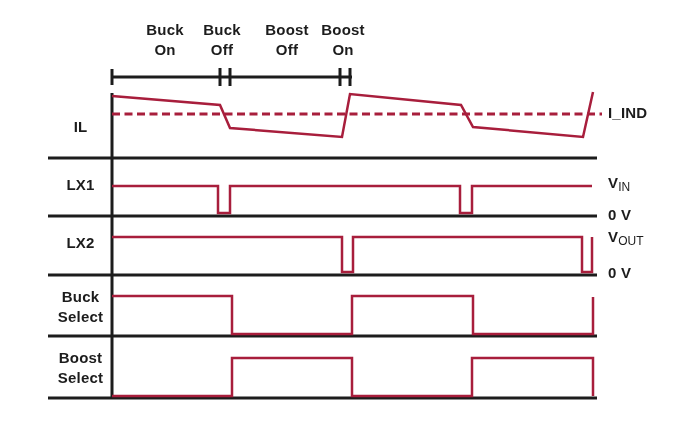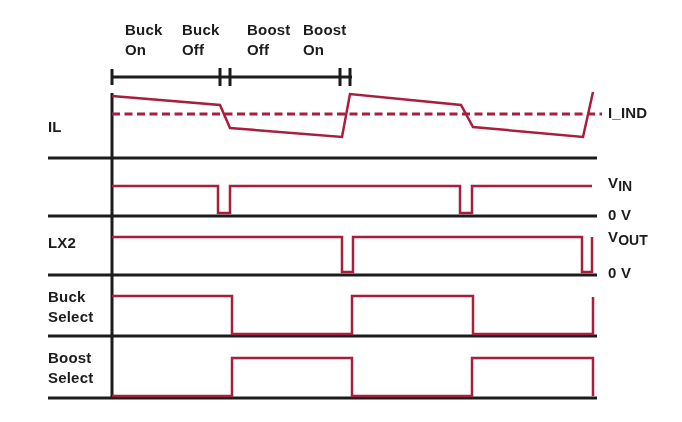--- a/index.html
+++ b/index.html
@@ -19,31 +19,31 @@
     width:682px;height:422px;
     background:var(--background);
   }
   svg{position:absolute;left:0;top:0;}
   .lbl{
     position:absolute;
     color:var(--line-black);
     font-weight:700;
     font-size:15px;
     line-height:20px;
-    text-align:left;
+    text-align:center;
     letter-spacing:0.2px;
     white-space:nowrap;
   }
   .phase-label{width:80px;top:20px;}
   .left-label{left:48px;width:65px;}
   .left-label.two-line{left:48px;width:65px;}
   .right-label{left:608px;text-align:right;line-height:18px;}
   .right-label sub{
-    font-size:14px;
-    font-weight:700;
+    font-size:12px;
+    font-weight:400;
     vertical-align:-3px;
     letter-spacing:0;
   }
   .struct{stroke:var(--line-black);stroke-width:3;fill:none;}
   .wave{stroke:var(--signal-red);stroke-width:2.5;fill:none;stroke-linejoin:miter;}
   .wave.dashed{stroke-dasharray:8 4.5;stroke-width:3;}
 </style>
 </head>
 <body>
 
@@ -84,20 +84,21 @@
   <div class="lbl phase-label" style="left:247px">
     <div>Boost</div>
     <div>Off</div>
   </div>
   <div class="lbl phase-label" style="left:303px">
     <div>Boost</div>
     <div>On</div>
   </div>
 
   <div class="lbl left-label" style="top:117px">IL</div>
+  <div class="lbl left-label" style="top:175px">LX1</div>
   <div class="lbl left-label" style="top:233px">LX2</div>
   <div class="lbl left-label two-line" style="top:287px">
     <div>Buck</div>
     <div>Select</div>
   </div>
   <div class="lbl left-label two-line" style="top:348px">
     <div>Boost</div>
     <div>Select</div>
   </div>
 

